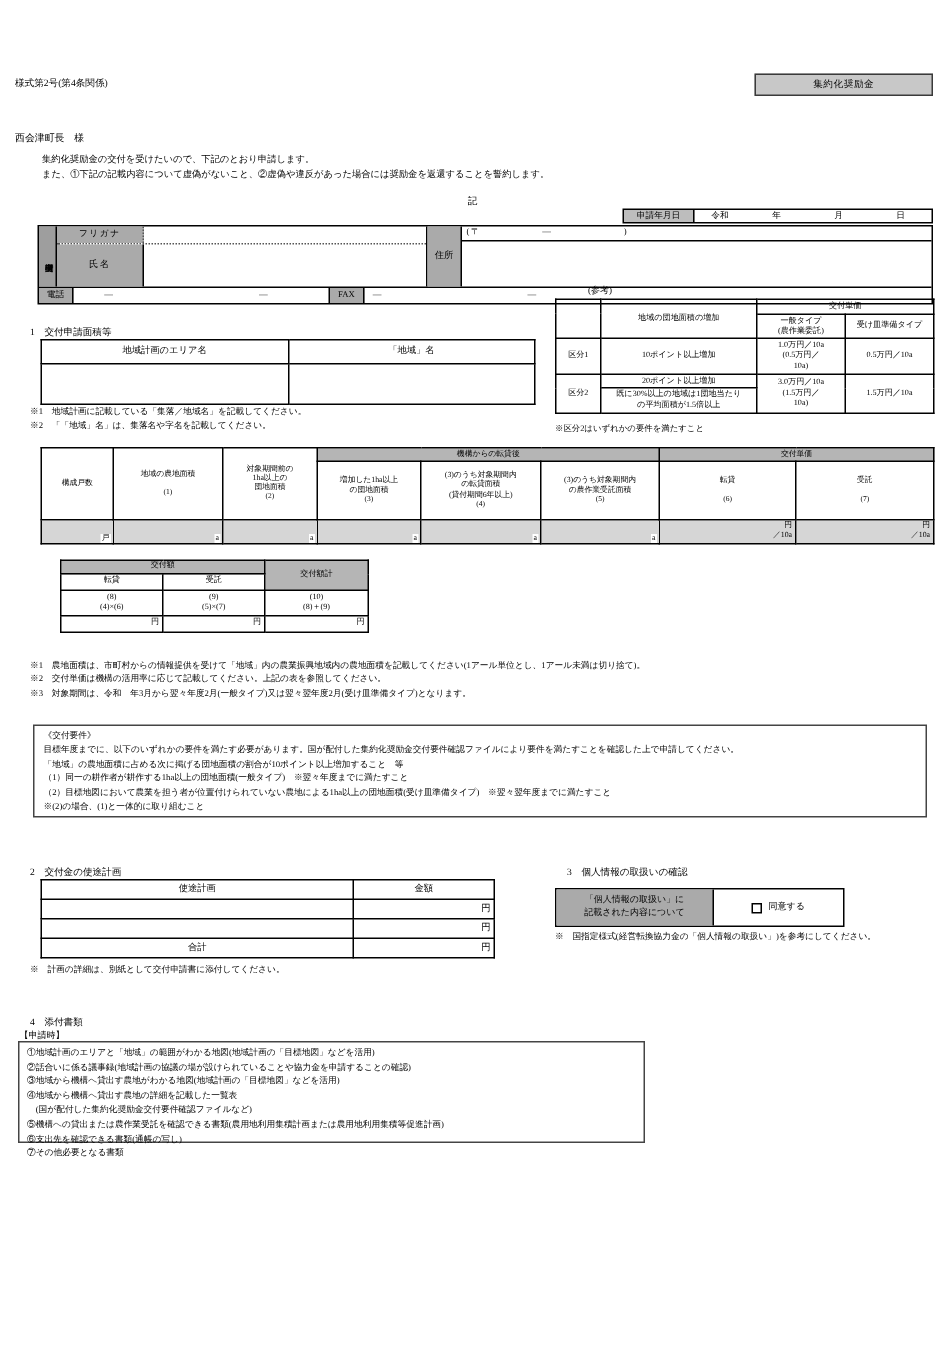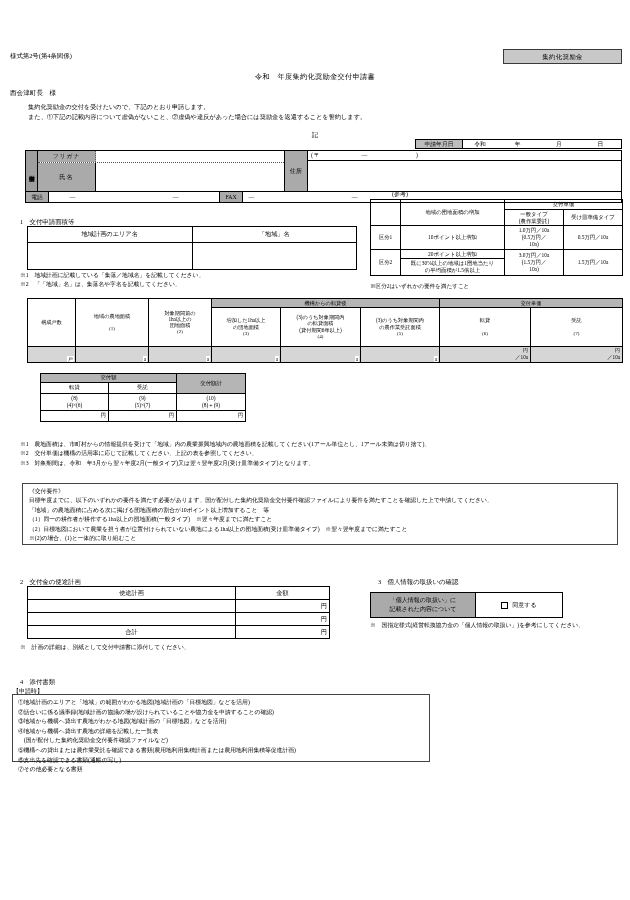--- a/index.html
+++ b/index.html
@@ -435,21 +435,20 @@
 </style>
 </head>
 <body>
 
 <div class="page">
 
   <div class="hdr-row">
     <div class="form-no">様式第2号(第4条関係)</div>
     <div class="badge">集約化奨励金</div>
   </div>
-  <div class="doc-title">令和　年度集約化奨励金交付申請書</div>
   <div class="addressee">西会津町長　様</div>
   <div class="intro">
     <div>集約化奨励金の交付を受けたいので、下記のとおり申請します。</div>
     <div>また、①下記の記載内容について虚偽がないこと、②虚偽や違反があった場合には奨励金を返還することを誓約します。</div>
   </div>
   <div class="ki">記</div>
 
   <div class="appdate">
     <div class="lbl">申請年月日</div>
     <div class="g">令和</div>

